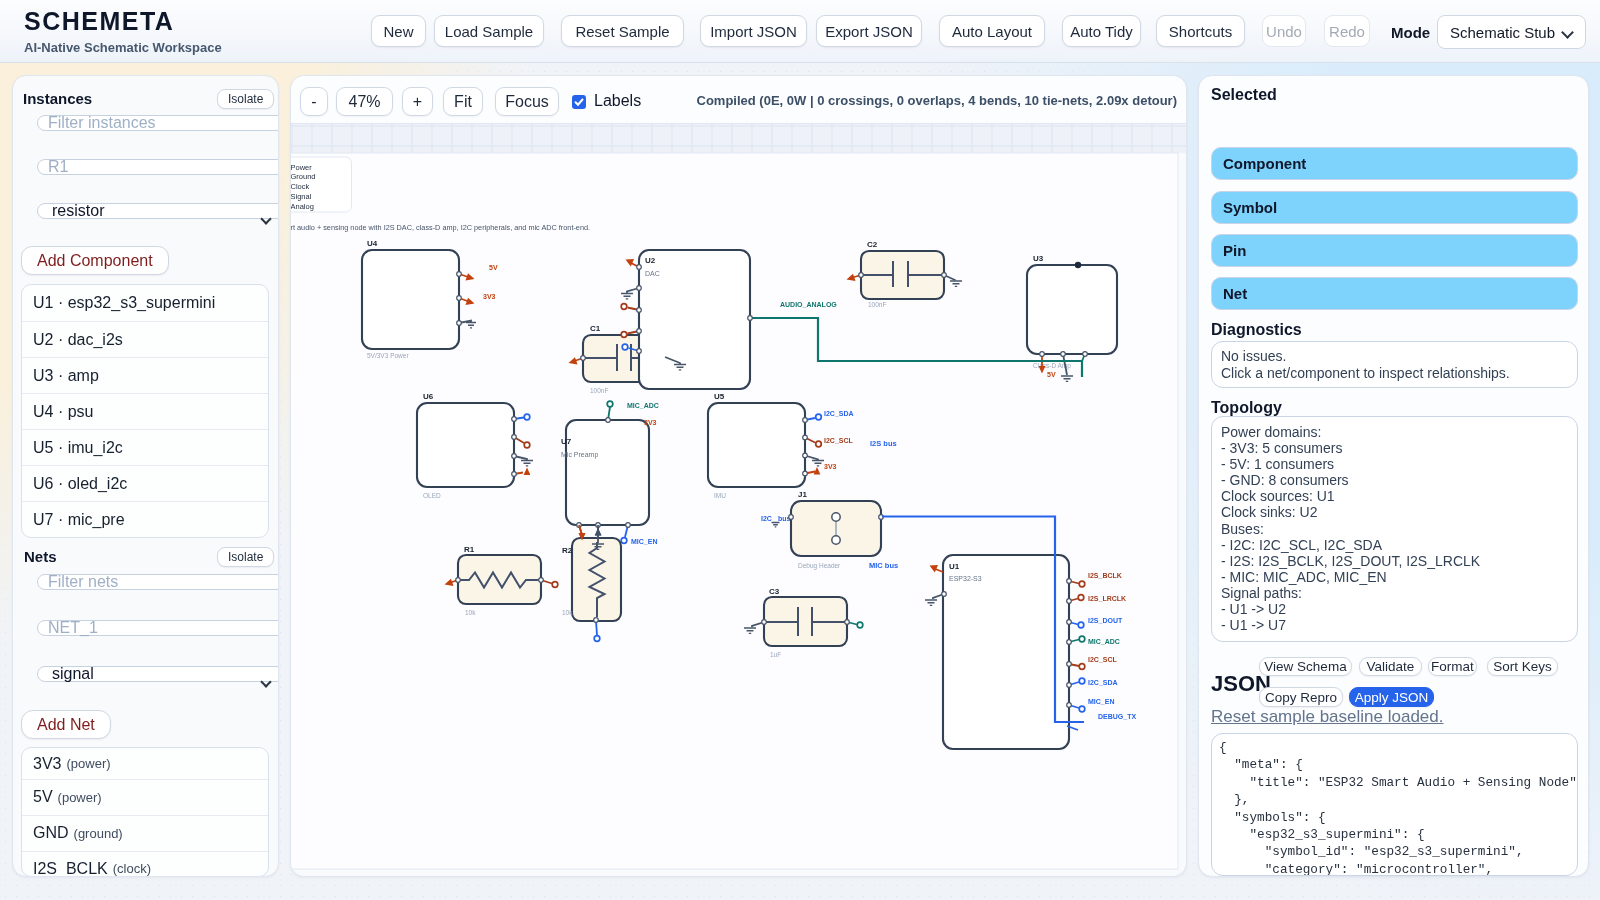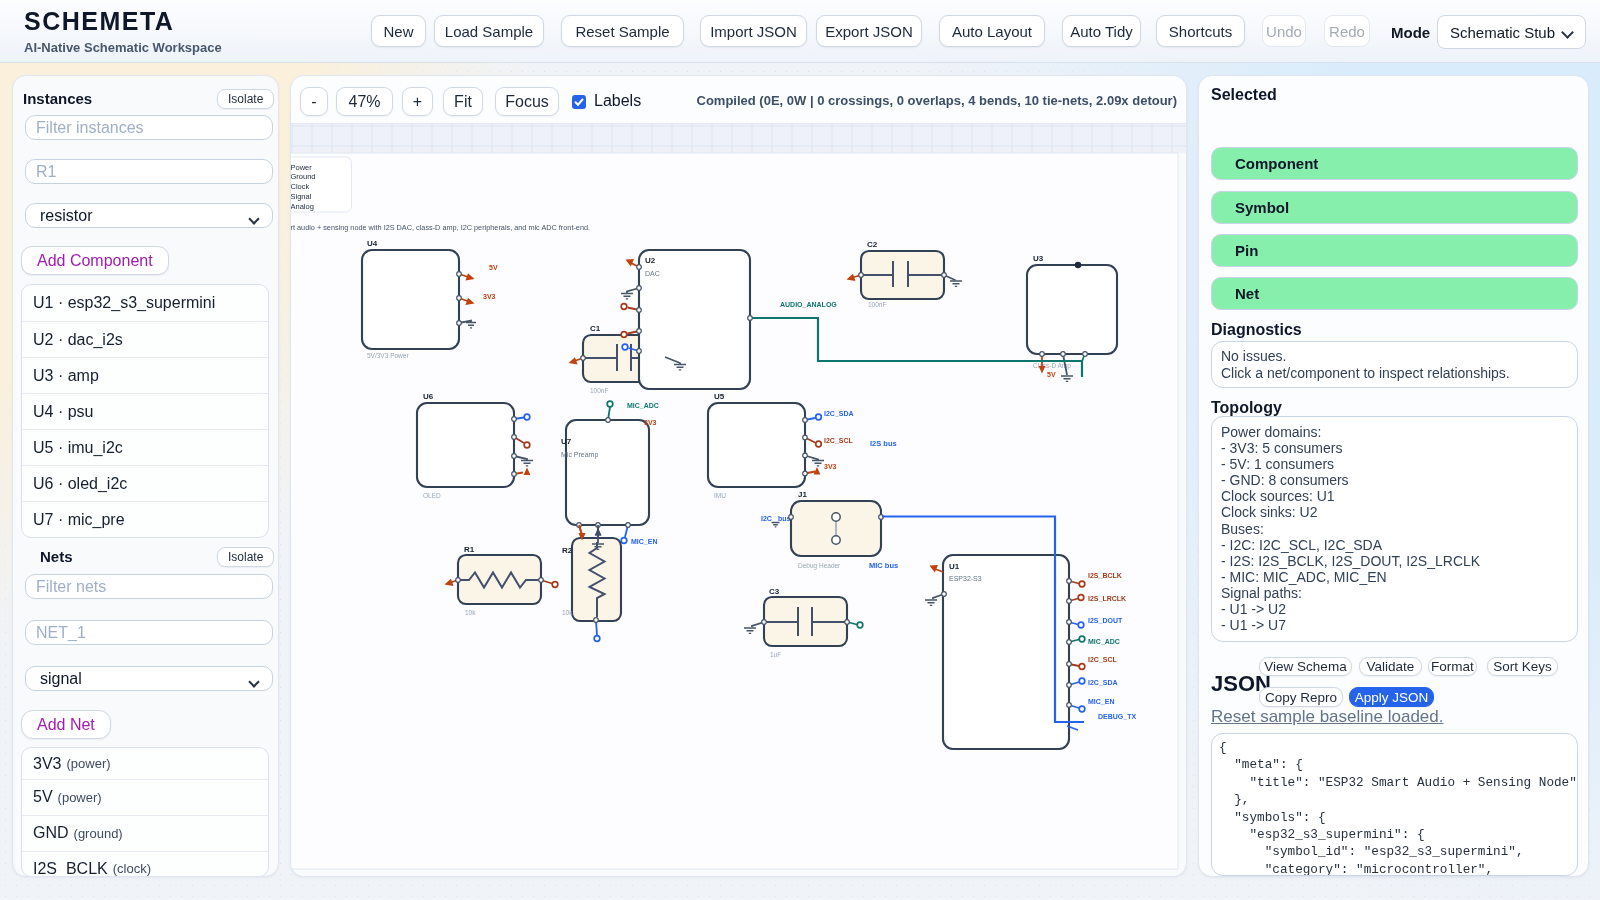--- a/index.html
+++ b/index.html
@@ -49,50 +49,50 @@
   #mid  { left:290px; width:897px; background:#fbfdfe; overflow:hidden; }
   #right{ left:1198px; width:391px; background:#fbfdfe; overflow:hidden;}
   #left > div, #right > div { position:absolute; }
   
   .shead { font-size:15px; font-weight:700; color:#0f172a; }
   .mini {
     font-size:12px; color:#1e293b; background:#fff; border:1px solid #cfd8e3; border-radius:8px;
     height:20px; padding:0 10px; display:flex; align-items:center; box-shadow:0 1px 1px rgba(15,23,42,.05);
   }
   .inp {
-    left:12px; width:248px; height:25px; border:1px solid #c7d2e0; border-radius:10px; background:#fff;
+    left:24px; width:248px; height:16px; border:1px solid #c7d2e0; border-radius:10px; background:#fff;
     font-size:16px; color:#9fb0c6; display:flex; align-items:center; padding-left:10px;
   }
   .inp.dark { color:#0f172a; padding-left:14px; }
   .sel { position:relative; }
   .sel:after { content:""; position:absolute; right:14px; top:11px; width:6px; height:6px;
     border-right:2px solid #2b3442; border-bottom:2px solid #2b3442; transform:rotate(45deg); }
   .abtn {
     left:8px; height:29px; background:#fff; border:1px solid #cfd8e3; border-radius:11px; font-size:16px;
-    color:#a21caf; display:inline-flex; align-items:center; padding:0 15px;
+    color:#7f1d1d; display:inline-flex; align-items:center; padding:0 15px;
     box-shadow:0 1px 2px rgba(15,23,42,.06);
   }
   .list {
     left:8px; width:248px; background:#fdfefe; border:1px solid #d9e1ec; border-radius:10px;
     overflow:hidden;
   }
   .list .row {
     height:36px; display:flex; align-items:center; padding-left:11px; font-size:16px; color:#16202e;
     border-top:1px solid #e6ebf2;
   }
   .list .row:first-child { border-top:none; }
   .list .row .small { font-size:13px; color:#3f4c5e; margin-left:5px; }
   #netlist .row { height:35.8px; }
   #netlist .row:first-child { height:31px; }
   
   .rhead { font-size:16px; font-weight:700; color:#0f172a; }
   .rbox { background:#fff; border:1px solid #c9d4e4; border-radius:10px; }
   .acc {
-    height:33px; background:#86efac; border:1px solid #c9d4ea; border-radius:10px;
-    display:flex; align-items:center; padding-left:23px; font-size:15px; font-weight:700; color:#0f172a;
+    height:33px; background:#7dd3fc; border:1px solid #c9d4ea; border-radius:10px;
+    display:flex; align-items:center; padding-left:11px; font-size:15px; font-weight:700; color:#0f172a;
     margin-bottom:11px;
   }
   .sbtn {
     position:absolute; background:#fff; border:1px solid #cfd8e3; border-radius:9px;
     font-size:13.5px; color:#1e293b; display:flex; align-items:center; justify-content:center;
     box-shadow:0 1px 2px rgba(15,23,42,.06); height:19px;
   }
   .sbtn.primary { background:#2563eb; border-color:#2563eb; color:#fff; }
   
   #toolbar { position:absolute; left:0; top:0; width:100%; height:48px; background:#fcfdff;
@@ -148,21 +148,21 @@
   <div class="abtn" style="top:170px;">Add Component</div>
   <div class="list" style="top:208px;">
     <div class="row">U1 · esp32_s3_supermini</div>
     <div class="row">U2 · dac_i2s</div>
     <div class="row">U3 · amp</div>
     <div class="row">U4 · psu</div>
     <div class="row">U5 · imu_i2c</div>
     <div class="row">U6 · oled_i2c</div>
     <div class="row">U7 · mic_pre</div>
   </div>
-  <div class="shead" style="left:27px;top:472px;text-align:center;">Nets</div>
+  <div class="shead" style="left:11px;top:472px;text-align:center;">Nets</div>
   <div class="mini" style="left:204px;top:471px;">Isolate</div>
   <div class="inp" style="top:498px;">Filter nets</div>
   <div class="inp" style="top:544px;">NET_1</div>
   <div class="inp dark sel" style="top:590px;">signal</div>
   <div class="abtn" style="top:634px;border-radius:12px;">Add Net</div>
   <div class="list" style="top:671px;height:130px;" id="netlist">
     <div class="row">3V3 <span class="small">(power)</span></div>
     <div class="row">5V <span class="small">(power)</span></div>
     <div class="row">GND <span class="small">(ground)</span></div>
     <div class="row">I2S_BCLK <span class="small">(clock)</span></div>

